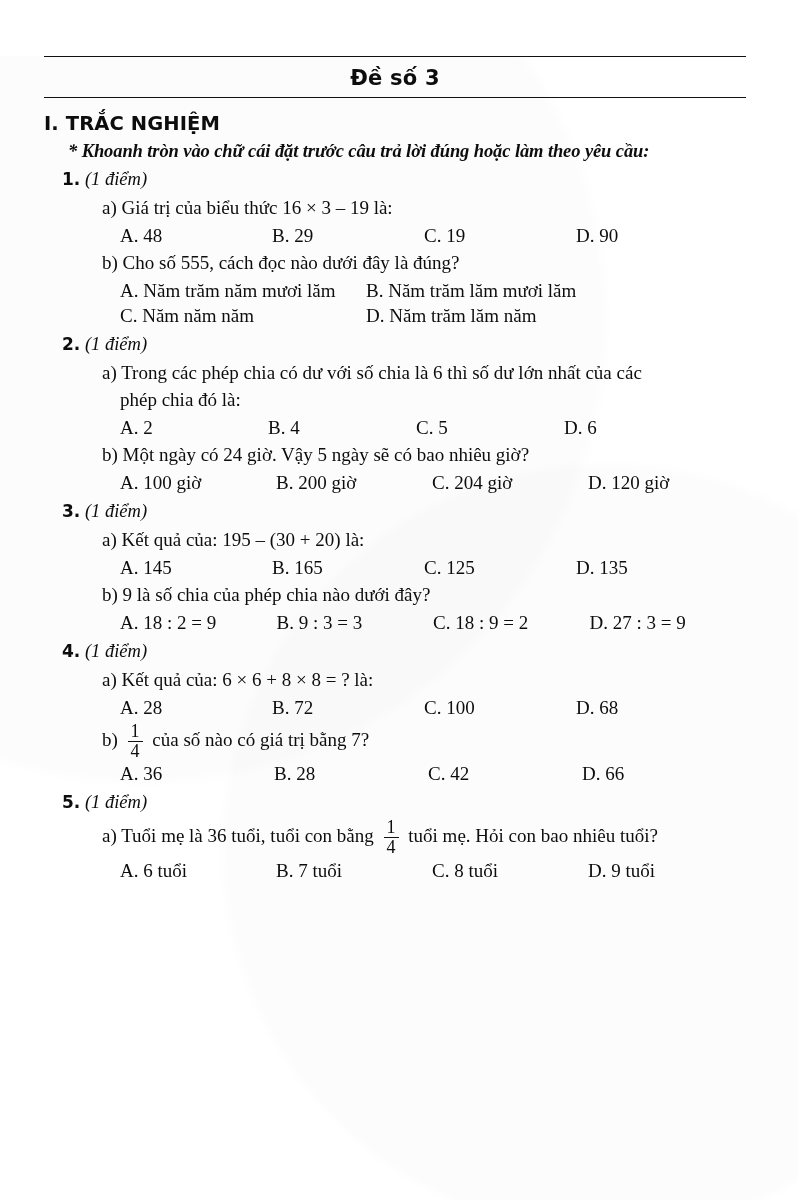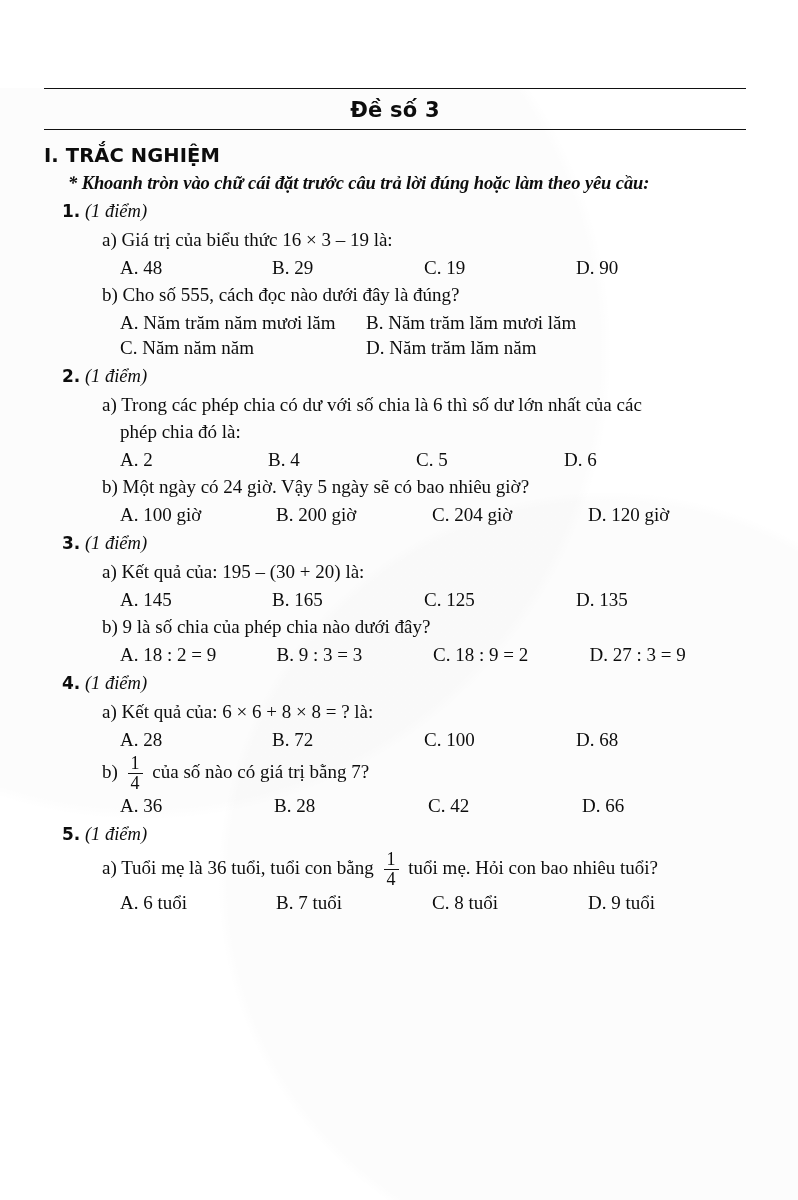--- a/index.html
+++ b/index.html
@@ -18,21 +18,21 @@
   }
   .page {
     width: 798px;
     height: 1200px;
     position: relative;
     padding: 0 52px 0 44px;
   }
 
   
   .title-wrap {
-    margin-top: 88px;
+    margin-top: 56px;
     position: relative;
   }
   .rule {
     border-top: 1.6px solid #111;
     width: 100%;
   }
   .rule.thin { border-top-width: 1.2px; }
   .doc-title {
     font-family: "DejaVu Sans", sans-serif;
     font-weight: bold;

